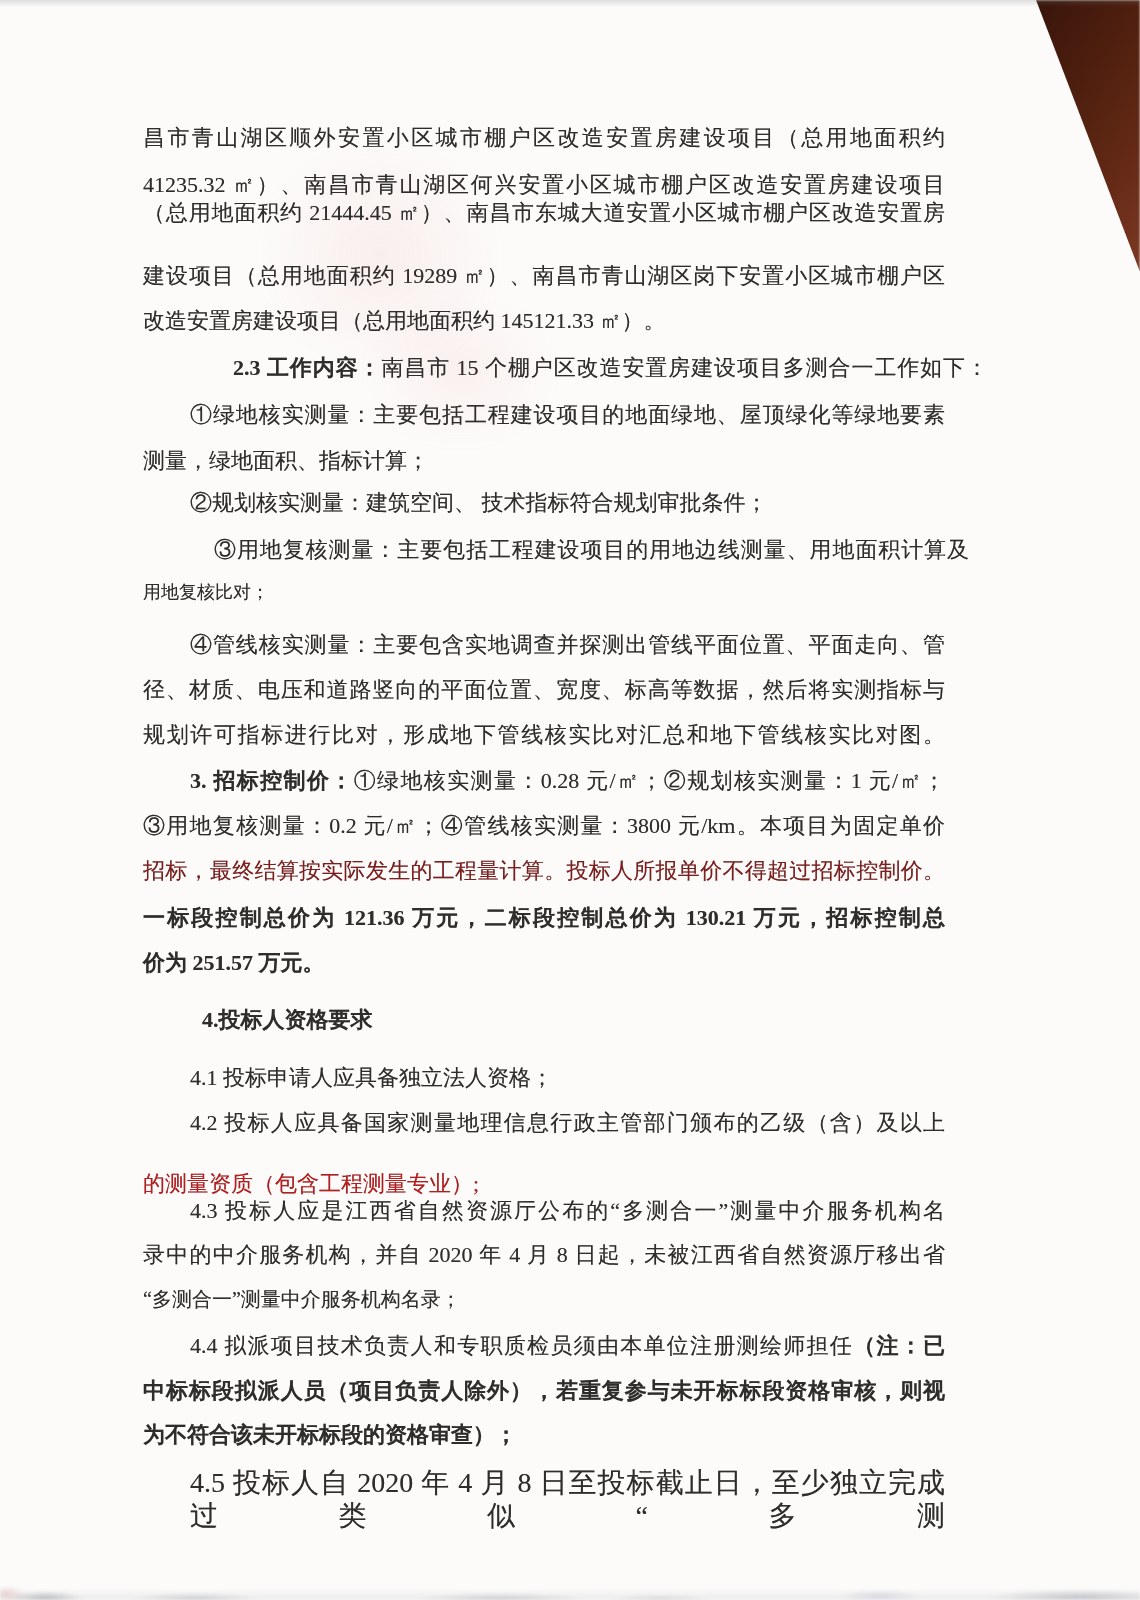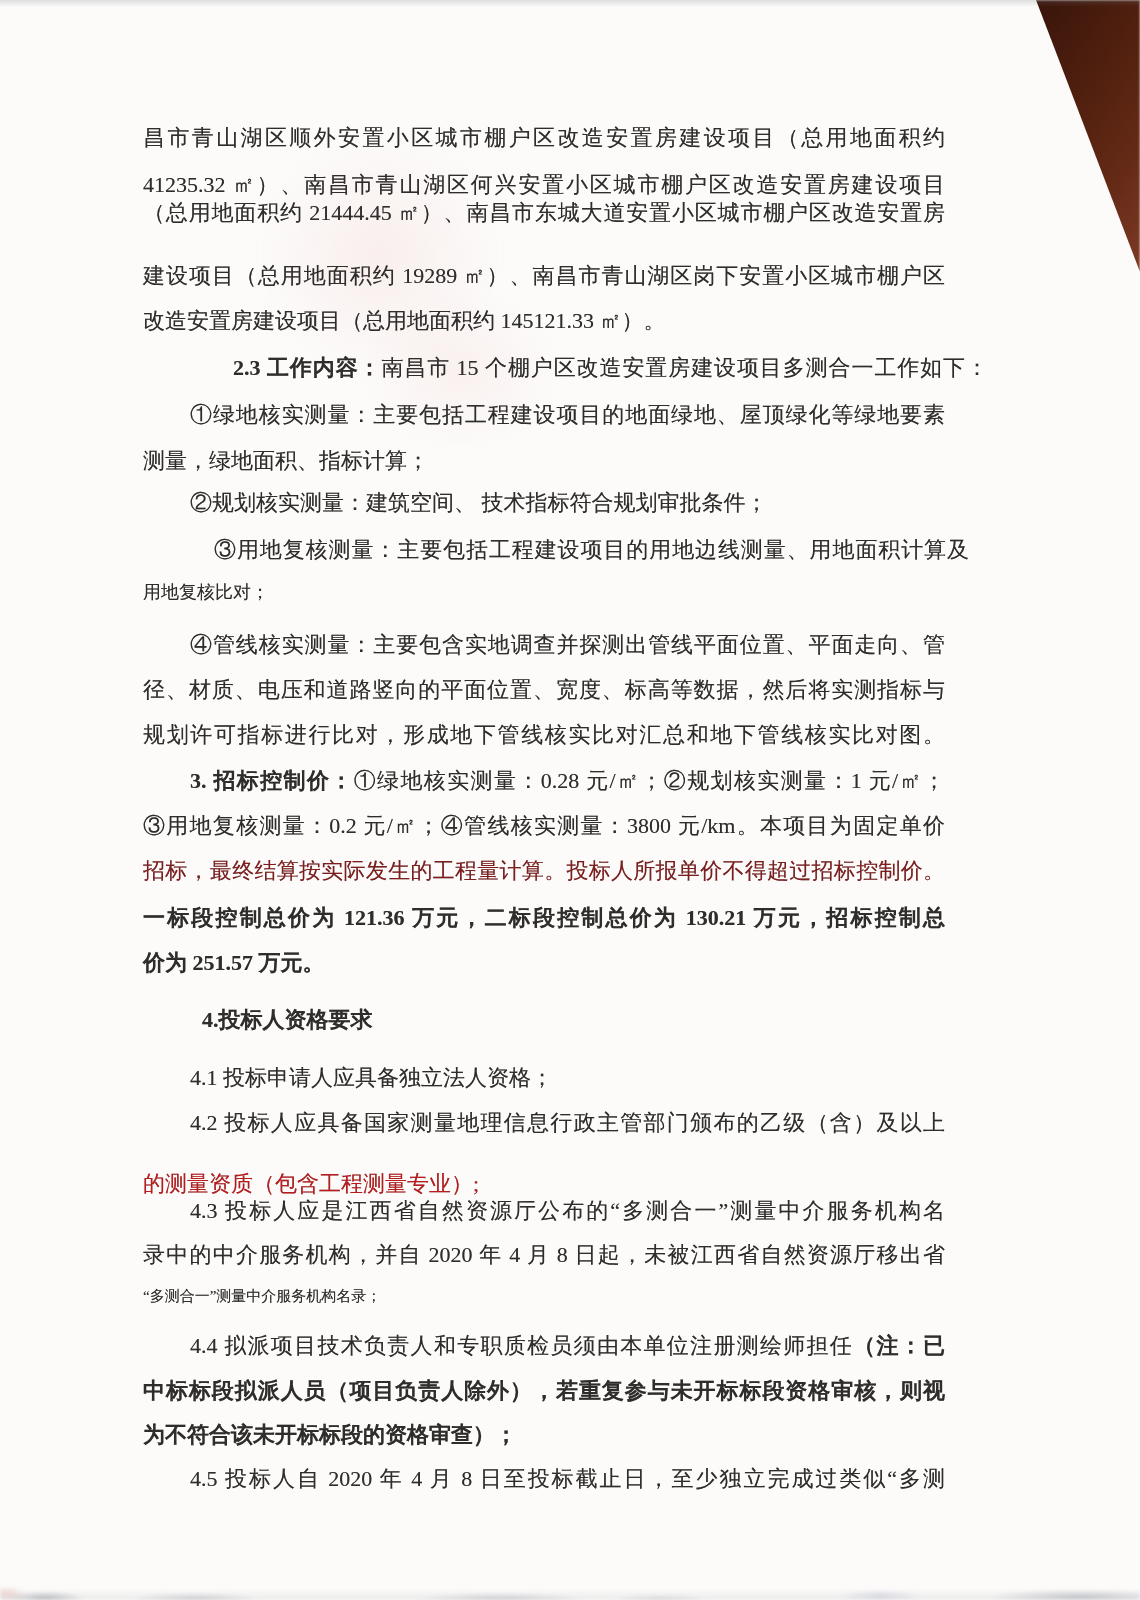--- a/index.html
+++ b/index.html
@@ -92,22 +92,22 @@
       <div class="tline j" style="top: 813px; left: 143px; font-size: 22px; color: rgb(46, 45, 43); width: 802px;"><span class="seg">③用地复核测量：0.2 元/㎡；④管线核实测量：3800 元/km。本项目为固定单价</span></div>
       <div class="tline j" style="top: 858px; left: 143px; font-size: 22px; color: #7f1d1d; width: 802px;"><span class="seg">招标，最终结算按实际发生的工程量计算。投标人所报单价不得超过招标控制价。</span></div>
       <div class="tline j" style="top: 905px; left: 143px; font-size: 22px; color: rgb(46, 45, 43); width: 802px;"><span class="seg b">一标段控制总价为 121.36 万元，二标段控制总价为 130.21 万元，招标控制总</span></div>
       <div class="tline" style="top: 950px; left: 143px; font-size: 22px; color: rgb(46, 45, 43);"><span class="seg b">价为 251.57 万元。</span></div>
       <div class="tline" style="top: 1007px; left: 190px; font-size: 22px; color: rgb(46, 45, 43); margin-left: 12px;"><span class="seg b">4.投标人资格要求</span></div>
       <div class="tline" style="top: 1065px; left: 190px; font-size: 22px; color: rgb(46, 45, 43);"><span class="seg">4.1 投标申请人应具备独立法人资格；</span></div>
       <div class="tline j" style="top: 1110px; left: 190px; font-size: 22px; color: rgb(46, 45, 43); width: 755px;"><span class="seg">4.2 投标人应具备国家测量地理信息行政主管部门颁布的乙级（含）及以上</span></div>
       <div class="tline" style="top: 1155px; left: 143px; font-size: 22px; color: #b91c1c; margin-top: 16px;"><span class="seg">的测量资质（包含工程测量专业）;</span></div>
       <div class="tline j" style="top: 1198px; left: 190px; font-size: 22px; color: rgb(46, 45, 43); width: 755px;"><span class="seg">4.3 投标人应是江西省自然资源厅公布的“多测合一”测量中介服务机构名</span></div>
       <div class="tline j" style="top: 1242px; left: 143px; font-size: 22px; color: rgb(46, 45, 43); width: 802px;"><span class="seg">录中的中介服务机构，并自 2020 年 4 月 8 日起，未被江西省自然资源厅移出省</span></div>
-      <div class="tline" style="top: 1288px; left: 143px; font-size: 15px; color: rgb(46, 45, 43);"><span class="seg">“多测合一”测量中介服务机构名录；</span></div>
+      <div class="tline" style="top: 1288px; left: 143px; font-size: 20px; color: rgb(46, 45, 43);"><span class="seg">“多测合一”测量中介服务机构名录；</span></div>
       <div class="tline j" style="top: 1333px; left: 190px; font-size: 22px; color: rgb(46, 45, 43); width: 755px;"><span class="seg">4.4 拟派项目技术负责人和专职质检员须由本单位注册测绘师担任</span><span class="seg b">（注：已</span></div>
       <div class="tline j" style="top: 1378px; left: 143px; font-size: 22px; color: rgb(46, 45, 43); width: 802px;"><span class="seg b">中标标段拟派人员（项目负责人除外），若重复参与未开标标段资格审核，则视</span></div>
       <div class="tline" style="top: 1422px; left: 143px; font-size: 22px; color: rgb(46, 45, 43);"><span class="seg b">为不符合该未开标标段的资格审查）；</span></div>
-      <div class="tline j" style="top: 1466px; left: 190px; font-size: 22px; color: rgb(46, 45, 43); width: 755px;"><span class="seg">4.5 投标人自 2020 年 4 月 8 日至投标截止日，至少独立完成过类似“多测</span></div>
+      <div class="tline j" style="top: 1466px; left: 190px; font-size: 28px; color: rgb(46, 45, 43); width: 755px;"><span class="seg">4.5 投标人自 2020 年 4 月 8 日至投标截止日，至少独立完成过类似“多测</span></div>
     </div>
   <div class="corner-fold"></div>
   <div class="top-edge"></div>
   <div class="bottom-edge"></div>
 </div>
 
 </body></html>

